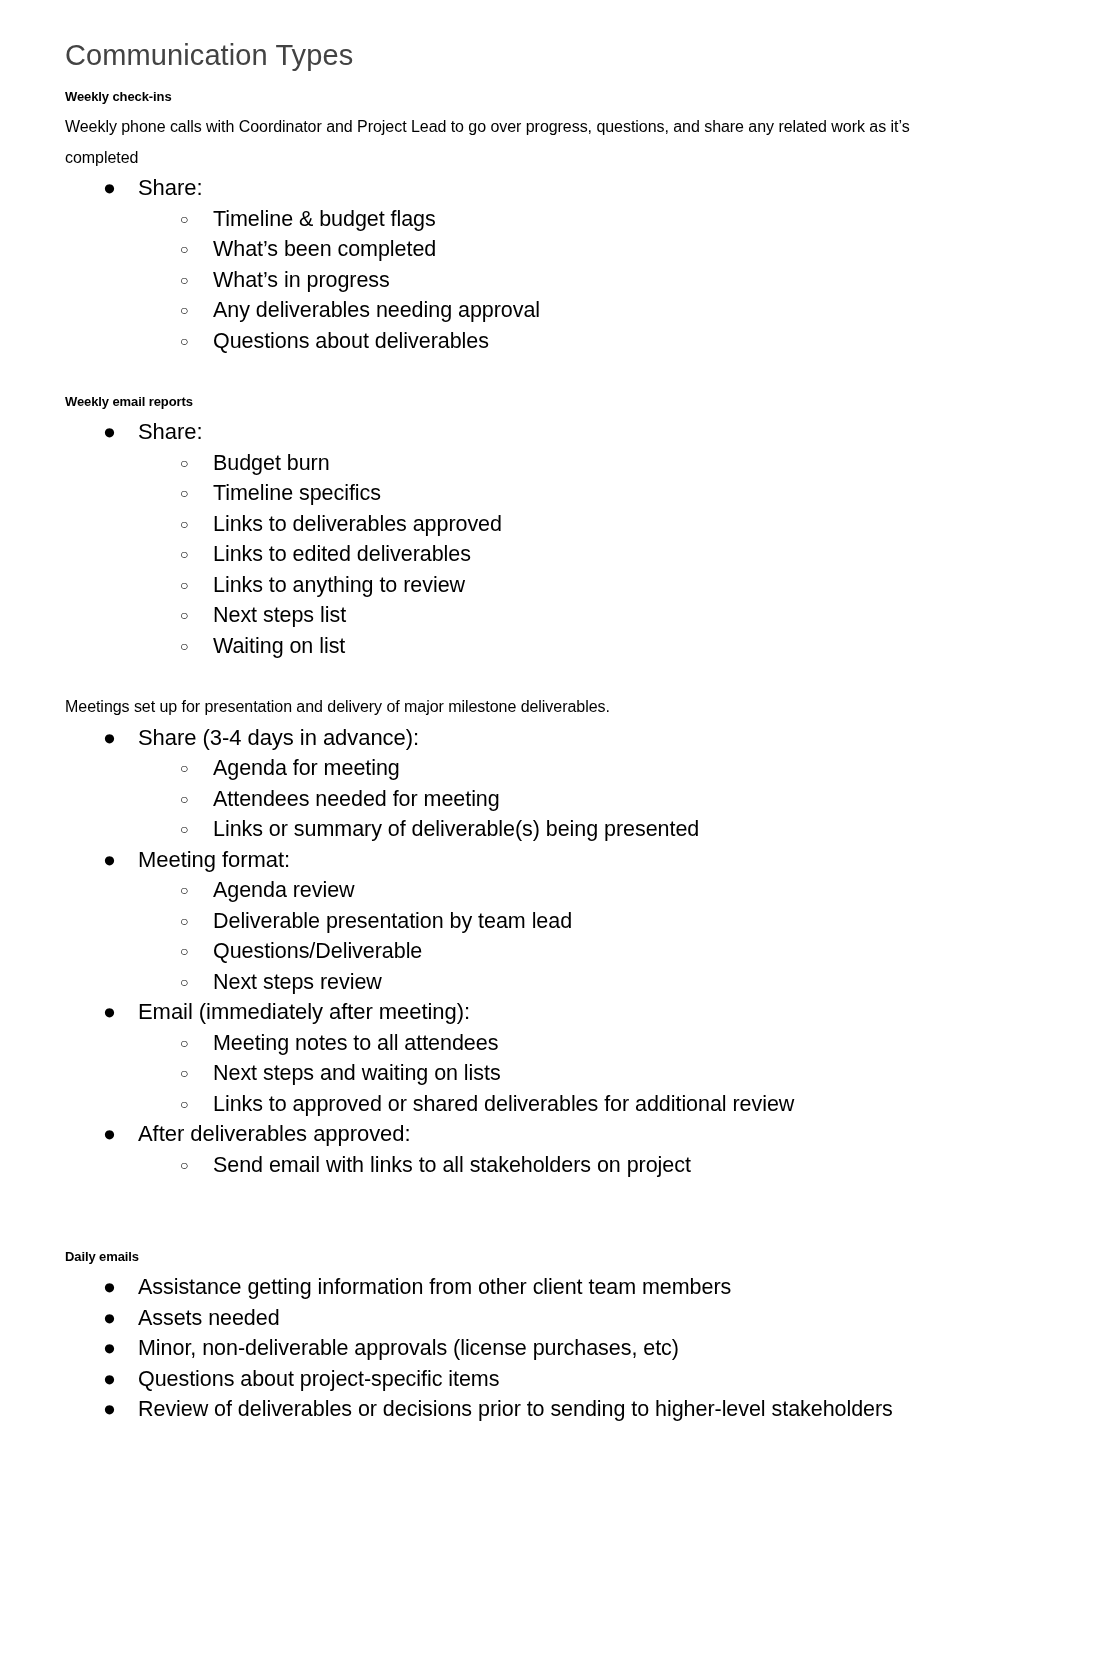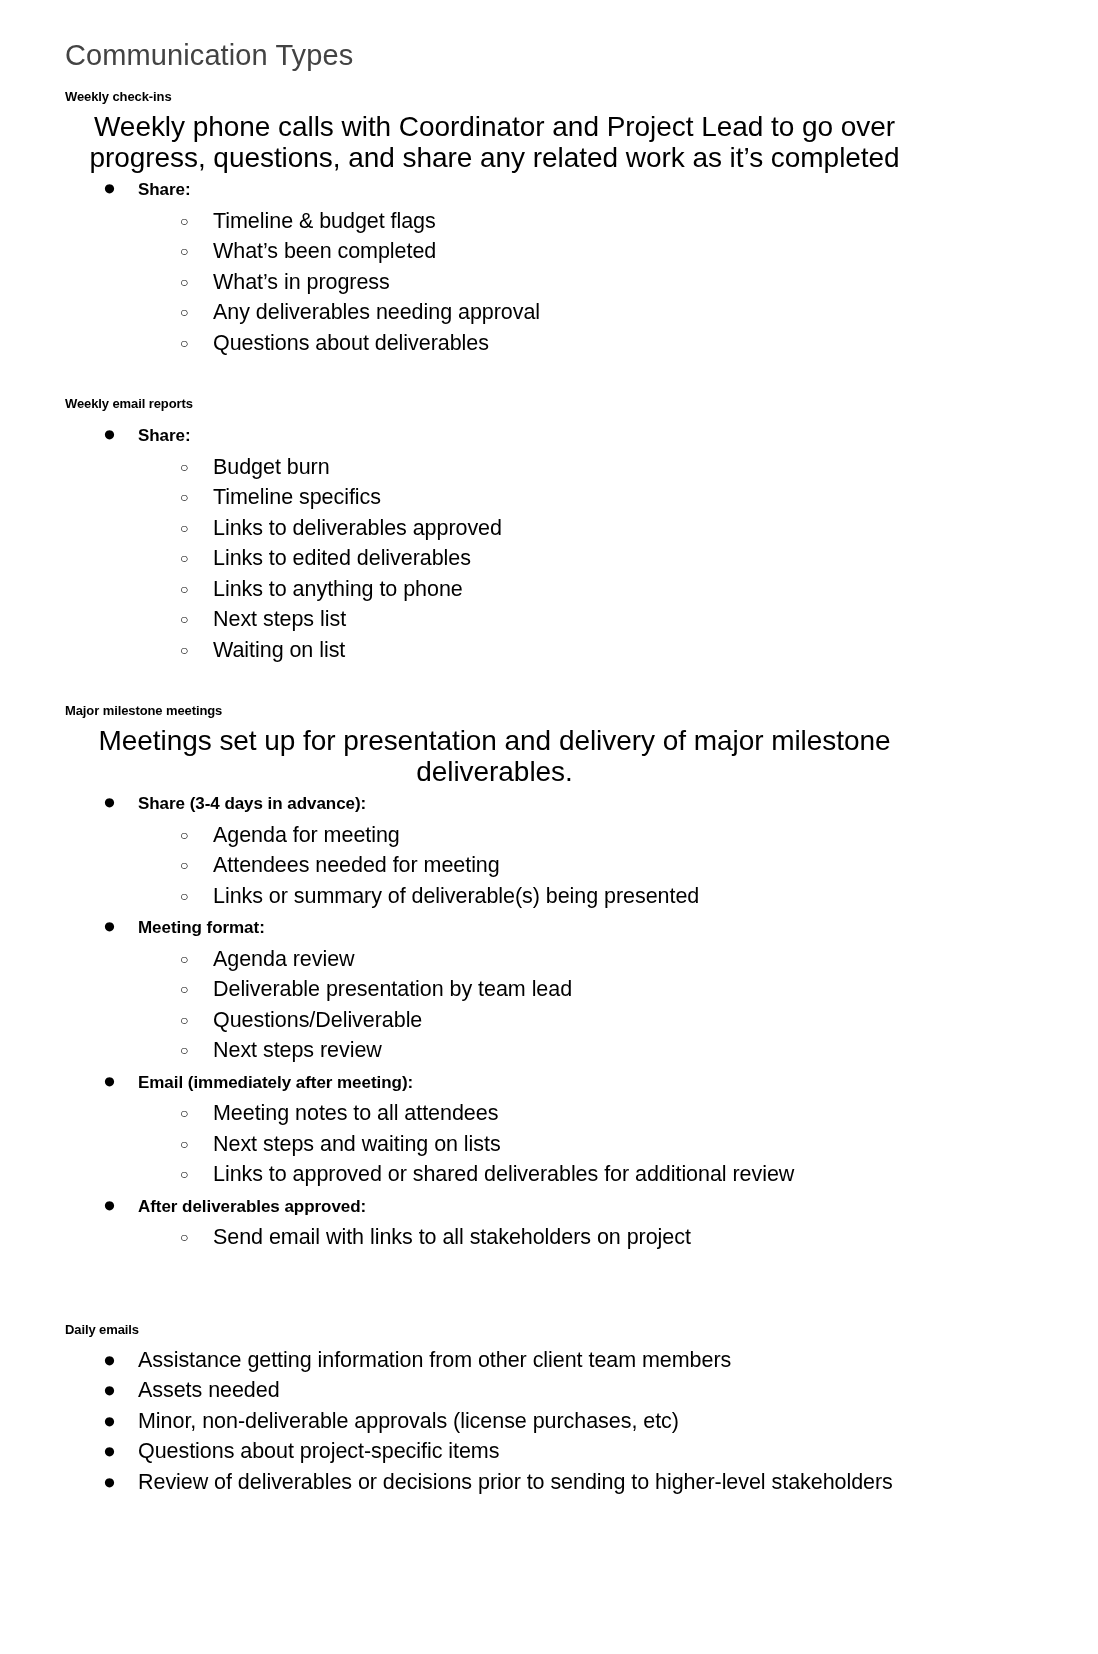--- a/index.html
+++ b/index.html
@@ -41,27 +41,26 @@
     margin-top: 62px;
   }
   .sec-heading {
     font-size: 13px;
     line-height: 30px;
     font-weight: 700;
     margin: 0;
     letter-spacing: -0.1px;
   }
   .sec-intro {
-    font-size: 28px;
+    font-size: 16px;
     line-height: 30.5px;
     font-weight: 400;
     margin: 0;
     max-width: 900px;
     letter-spacing: -0.05px;
-    text-align: center;
   }
   ul.lvl1 {
     list-style: none;
     margin: 0;
     padding: 0;
   }
   ul.lvl1 > li.l1 {
     position: relative;
     padding-left: 73px;
     font-size: 21.5px;
@@ -69,22 +68,22 @@
     letter-spacing: -0.05px;
   }
   ul.lvl1 > li.l1 > .b1 {
     position: absolute;
     left: 38px;
     top: 0;
     font-size: 21.5px;
     line-height: 30.5px;
   }
   li.l1 > .txt.bold {
-    font-weight: 700;
-    font-size: 17px;
+    font-weight: 400;
+    font-size: 22px;
   }
   ul.lvl2 {
     list-style: none;
     margin: 0;
     padding: 0;
   }
   ul.lvl2 > li.l2 {
     position: relative;
     padding-left: 75px;
     font-size: 21.5px;
@@ -122,28 +121,27 @@
         </ul>
       </section>
       <section class="section">
         <div class="sec-heading">Weekly email reports</div>
         <ul class="lvl1">
           <li class="l1"><span class="b1 bullet-dot">●</span><span class="txt bold">Share:</span><ul class="lvl2">
               <li class="l2"><span class="b2 bullet-ring">○</span><span class="txt">Budget burn</span></li>
               <li class="l2"><span class="b2 bullet-ring">○</span><span class="txt">Timeline specifics</span></li>
               <li class="l2"><span class="b2 bullet-ring">○</span><span class="txt">Links to deliverables approved</span></li>
               <li class="l2"><span class="b2 bullet-ring">○</span><span class="txt">Links to edited deliverables</span></li>
-              <li class="l2"><span class="b2 bullet-ring">○</span><span class="txt">Links to anything to phone</span></li>
+              <li class="l2"><span class="b2 bullet-ring">○</span><span class="txt">Links to anything to review</span></li>
               <li class="l2"><span class="b2 bullet-ring">○</span><span class="txt">Next steps list</span></li>
               <li class="l2"><span class="b2 bullet-ring">○</span><span class="txt">Waiting on list</span></li>
             </ul></li>
         </ul>
       </section>
       <section class="section">
-        <div class="sec-heading">Major milestone meetings</div>
         <p class="sec-intro">Meetings set up for presentation and delivery of major milestone deliverables.</p>
         <ul class="lvl1">
           <li class="l1"><span class="b1 bullet-dot">●</span><span class="txt bold">Share (3-4 days in advance):</span><ul class="lvl2">
               <li class="l2"><span class="b2 bullet-ring">○</span><span class="txt">Agenda for meeting</span></li>
               <li class="l2"><span class="b2 bullet-ring">○</span><span class="txt">Attendees needed for meeting</span></li>
               <li class="l2"><span class="b2 bullet-ring">○</span><span class="txt">Links or summary of deliverable(s) being presented</span></li>
             </ul></li>
           <li class="l1"><span class="b1 bullet-dot">●</span><span class="txt bold">Meeting format:</span><ul class="lvl2">
               <li class="l2"><span class="b2 bullet-ring">○</span><span class="txt">Agenda review</span></li>
               <li class="l2"><span class="b2 bullet-ring">○</span><span class="txt">Deliverable presentation by team lead</span></li>

